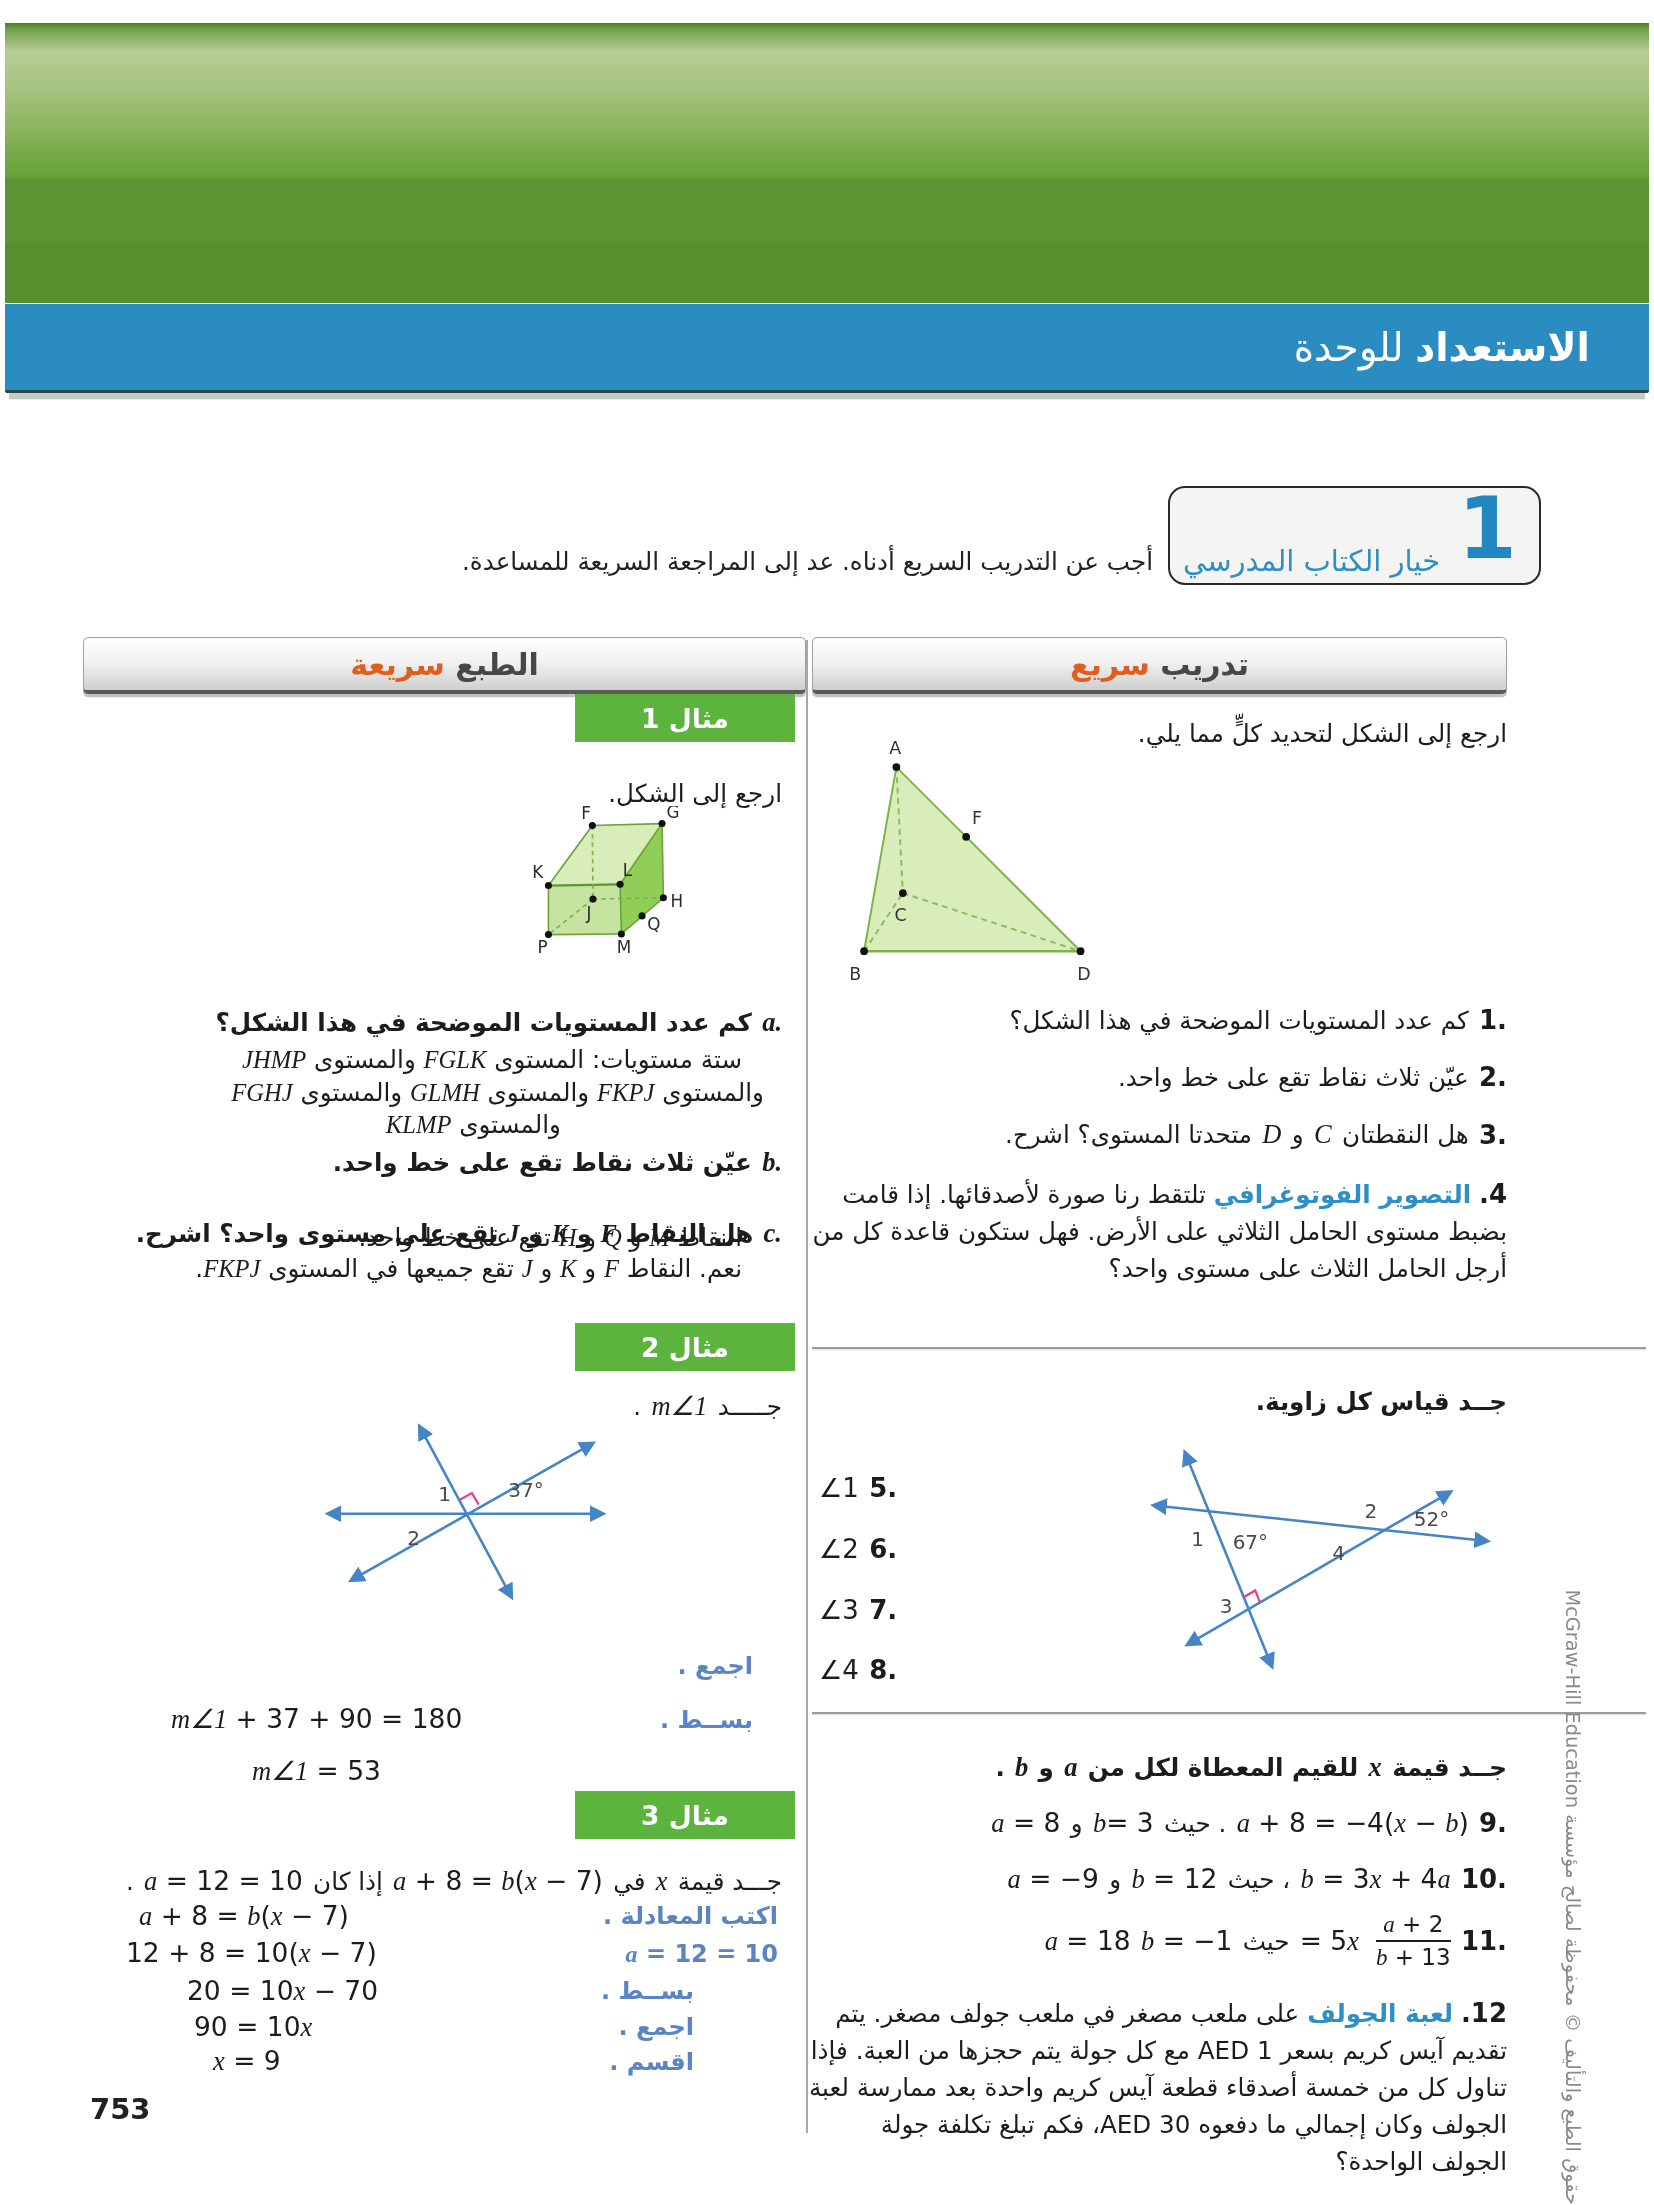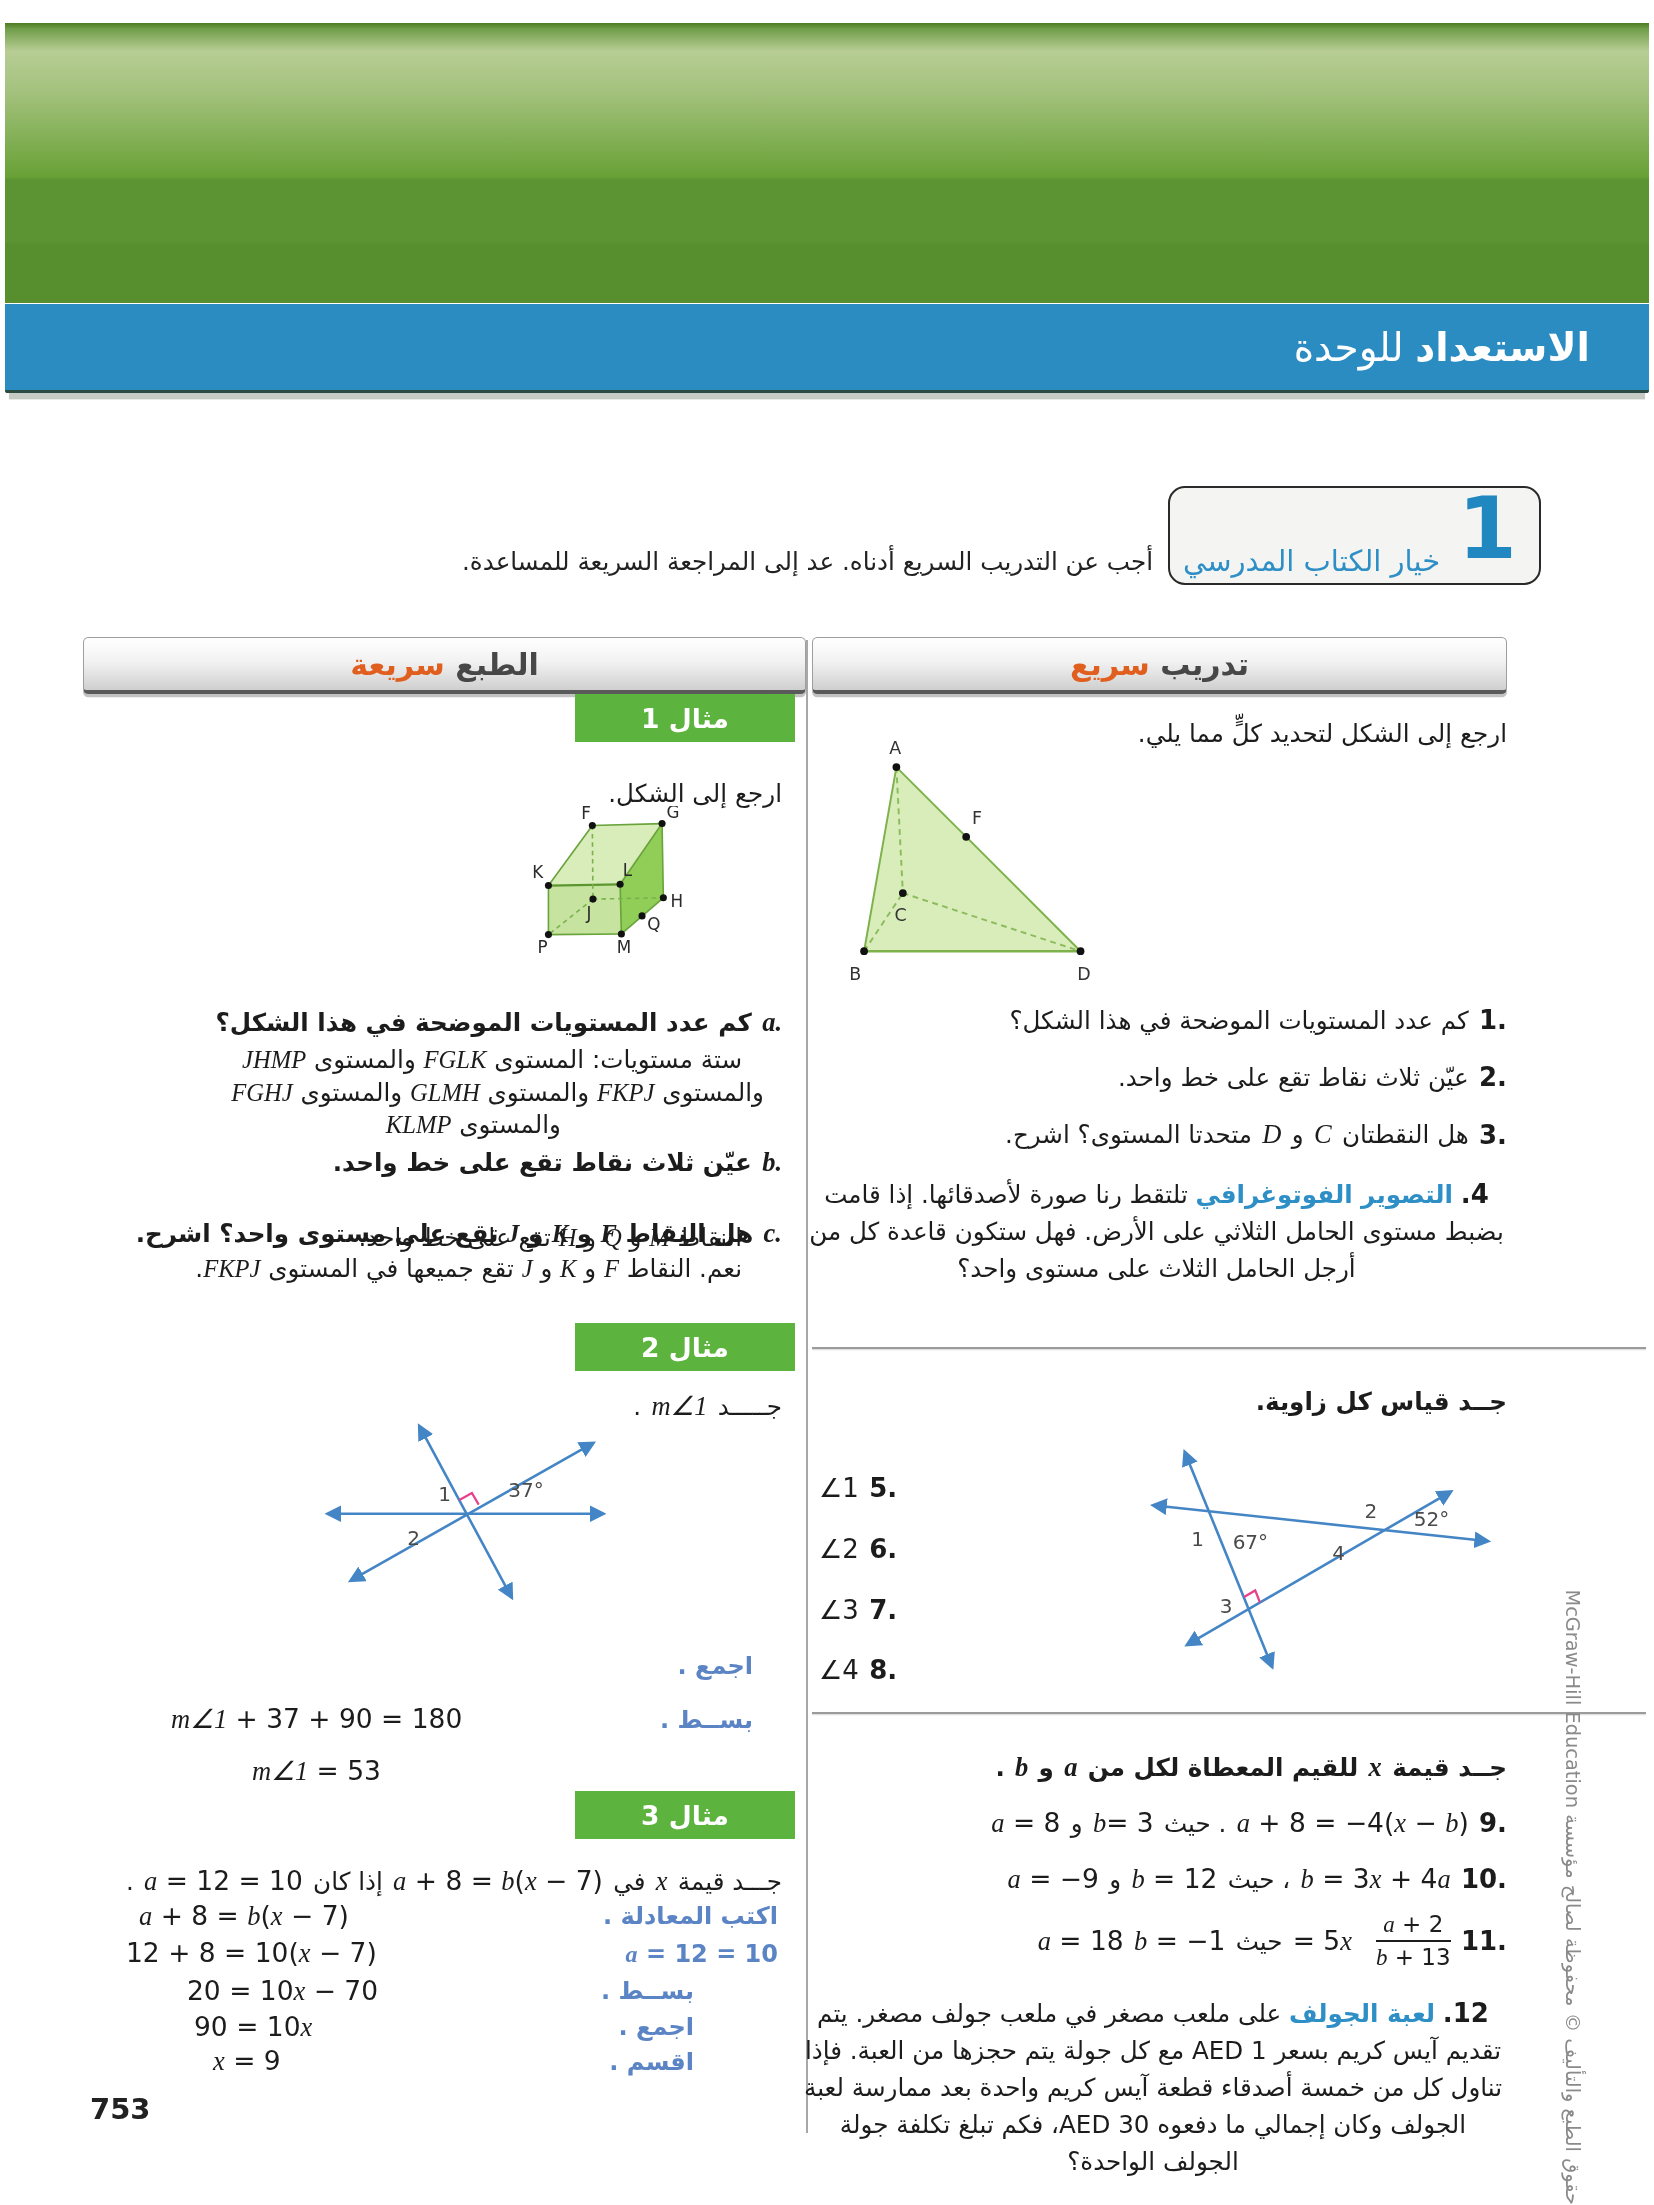--- a/index.html
+++ b/index.html
@@ -50,21 +50,21 @@
   .ex-tab{left:575px;width:220px;height:48px;background:var(--tab-green);color:#fff;
     font-size:26.5px;font-weight:700;display:flex;align-items:center;justify-content:center;direction:rtl;}
 
   
   .ar{direction:rtl;font-size:24.6px;color:var(--text-dark);}
   .ar-b{font-weight:700;}
   .right-edge{text-align:right;}
   .qline{display:flex;flex-direction:row-reverse;justify-content:flex-start;
     direction:ltr;gap:10.3px;align-items:center;white-space:nowrap;}
   .qnum{font-weight:700;font-size:26px;}
-  .para{direction:rtl;text-align:center;font-size:24.6px;line-height:37px;margin-left:30px;}
+  .para{direction:rtl;text-align:right;font-size:24.6px;line-height:37px;margin-left:30px;}
   .kw{color:var(--keyword-blue);font-weight:700;}
   .math,.mv{font-family:"Liberation Serif",serif;font-style:italic;}
   .eq{font-size:26.5px;white-space:nowrap;}
   .blue-lbl{color:var(--blue-label);font-weight:700;font-size:24px;direction:rtl;white-space:nowrap;}
   .page-num{left:90px;top:2092px;font-size:29px;font-weight:700;color:#222;}
   .copyright{left:1584px;top:1384px;width:821px;color:#8a8a8a;font-size:19.4px;
     transform:rotate(90deg);transform-origin:0 0;direction:rtl;white-space:nowrap;}
 
   
   .frac{display:inline-flex;flex-direction:column;align-items:center;font-size:23px;line-height:1.15;}
@@ -206,21 +206,21 @@
   <div class="abs qline" style="right:147px;top:1863px;">
     <span class="qnum">10.</span>
     <span class="eq fmt"><i class="mv">b</i> = 3<i class="mv">x</i> + 4<i class="mv">a</i></span>
     <span class="ar">، حيث</span>
     <span class="eq fmt"><i class="mv">b</i> = 12</span>
     <span class="ar">و</span>
     <span class="eq fmt"><i class="mv">a</i> = −9</span>
   </div>
   <div class="abs qline" style="right:147px;top:1911px;">
     <span class="qnum">11.</span>
-    <span class="qline" style="gap:24px;">
+    <span class="qline" style="gap:17px;">
       <span class="frac">
         <span class="fmt"><i class="mv">a</i> + 2</span>
         <span class="bar"></span>
         <span class="fmt"><i class="mv">b</i> + 13</span>
       </span>
       <span class="eq fmt">= 5<i class="mv">x</i></span>
     </span>
     <span class="ar">حيث</span>
     <span class="eq fmt"><i class="mv">b</i> = −1</span>
     <span class="eq fmt"><i class="mv">a</i> = 18</span>

